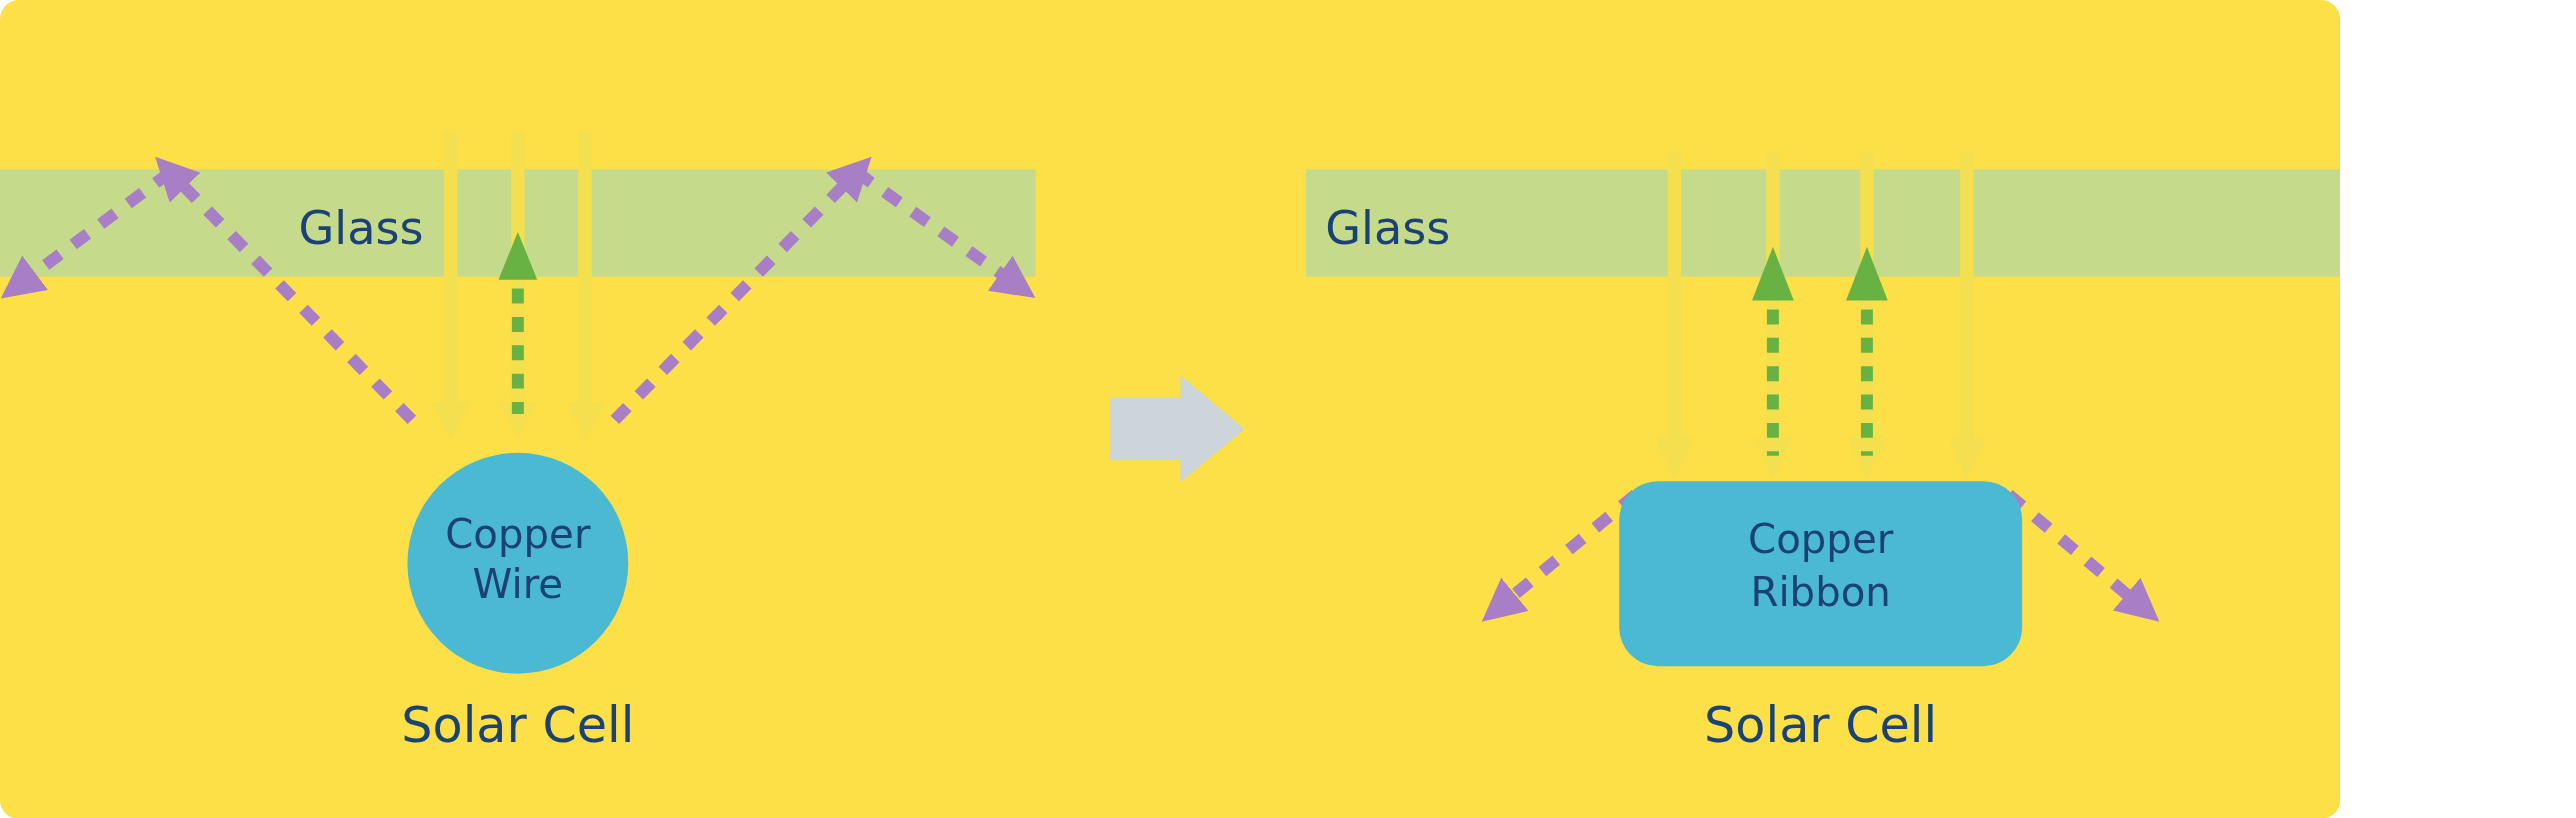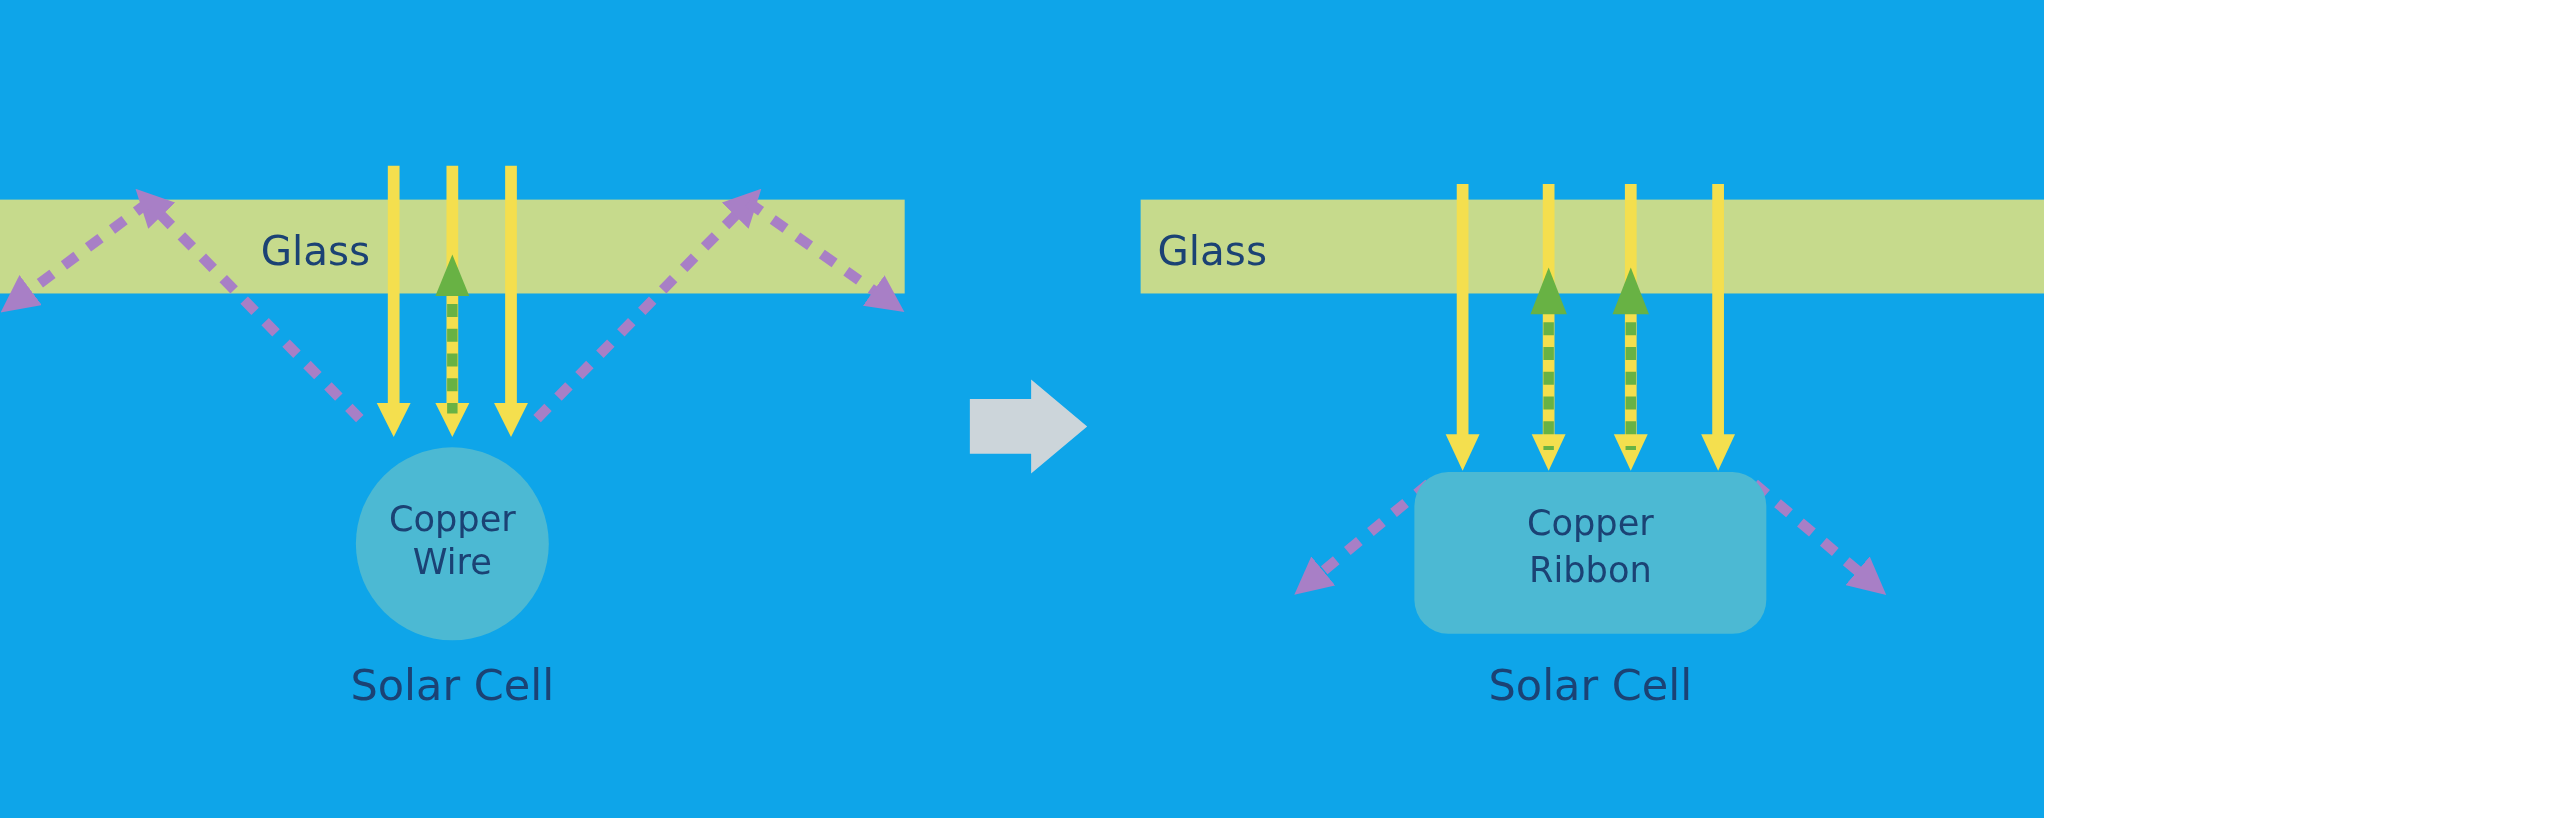--- a/index.html
+++ b/index.html
@@ -1,16 +1,16 @@
 <!DOCTYPE html>
 <html style="font-size:10.3px"><head>
 <meta charset="utf-8">
 <style>
   html,body{margin:0;padding:0;background:#ffffff;}
-  .canvas{width:2044px;height:819px;background:#0ea5e9;overflow:hidden;}
+  .canvas{width:2340px;height:819px;background:#fde047;overflow:hidden;border-radius:19px;}
   svg{display:block;width:100%;height:100%;font-family:"DejaVu Sans",sans-serif;}
 
   
   .lbl{font-family:"DejaVu Sans",sans-serif;}
   .glass-lbl{font-size:31px;}
   .cond-lbl{font-size:27px;text-anchor:middle;}
   .cell-lbl{font-size:33px;text-anchor:middle;}
 
   
   .ray-y{stroke-width:9;fill:none;}

